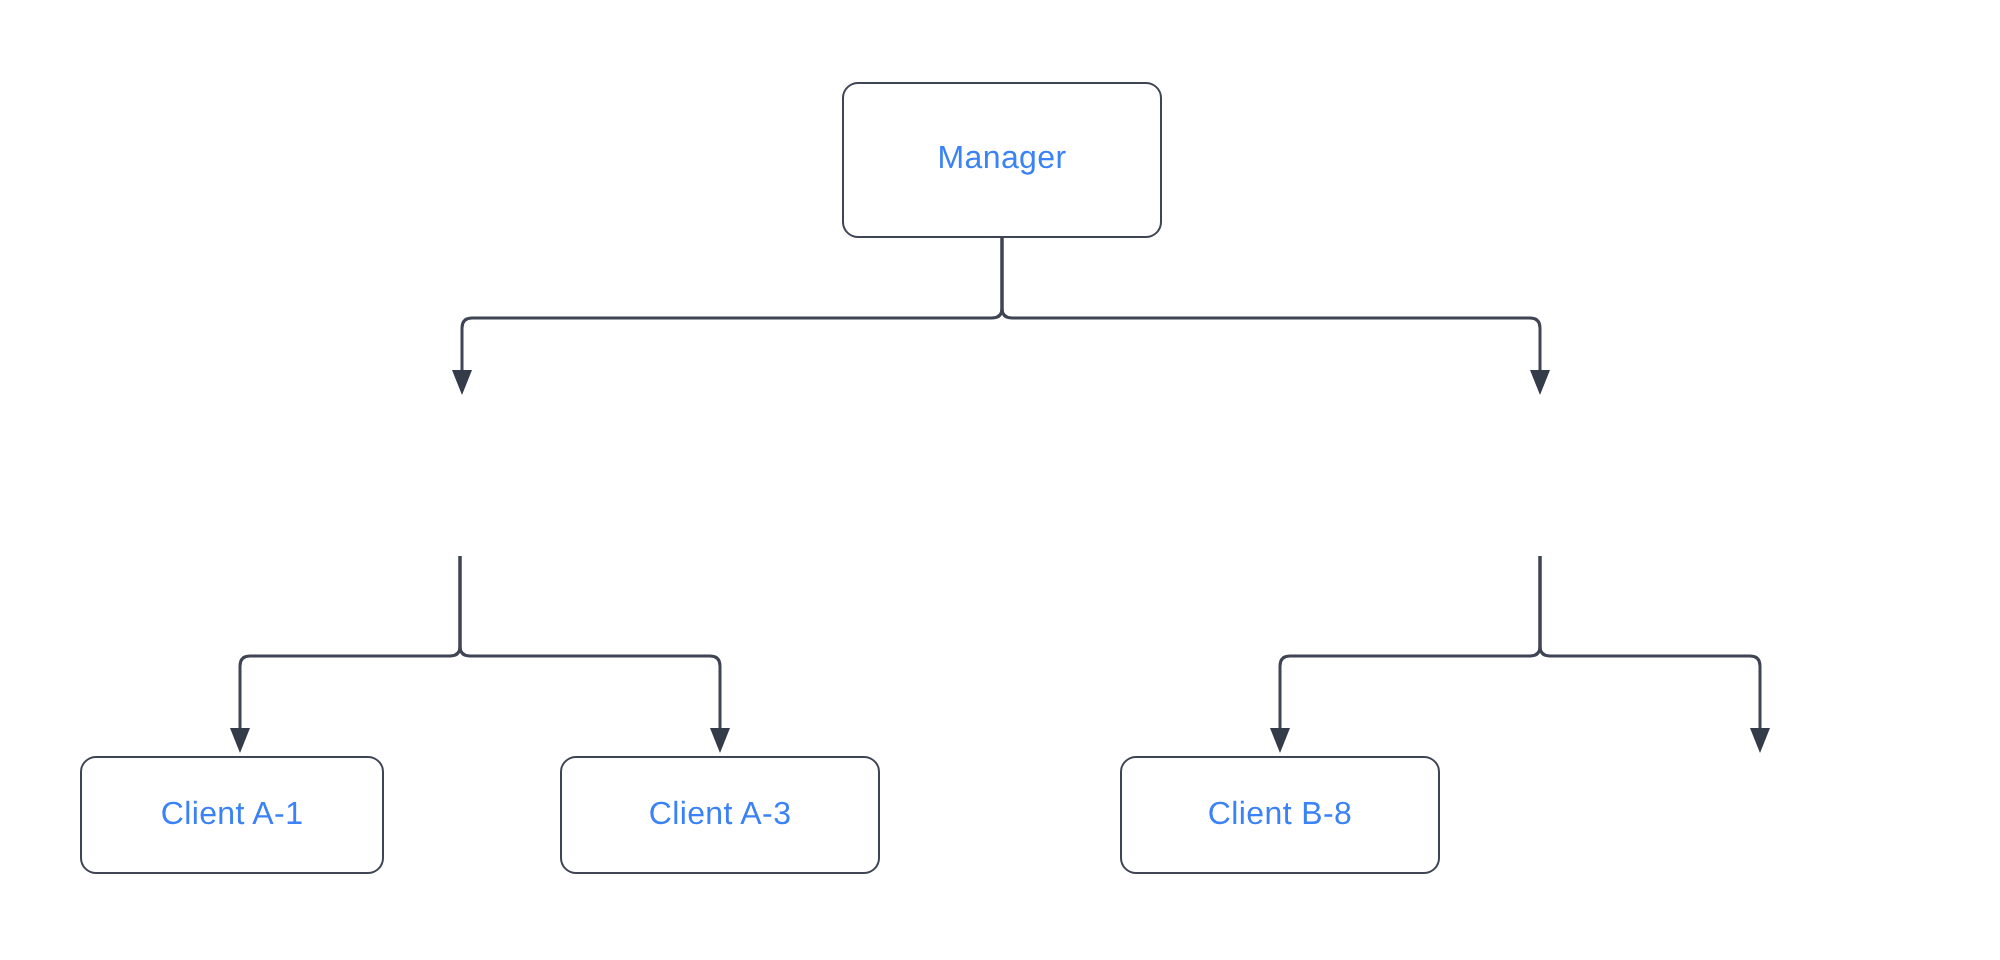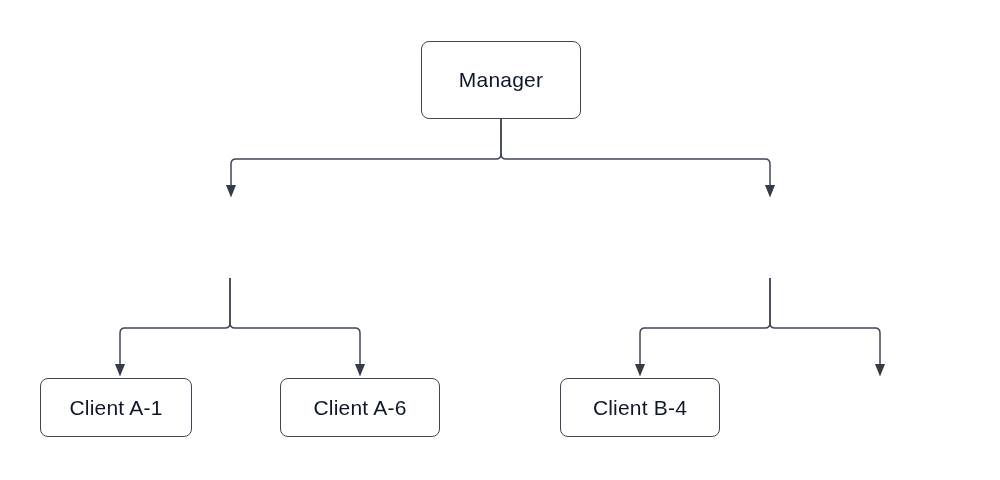--- a/index.html
+++ b/index.html
@@ -35,22 +35,22 @@
     position: absolute;
     box-sizing: border-box;
     background: #ffffff;
     border: 1.5px solid #3f4555;
     border-radius: 8px;
     display: flex;
     align-items: center;
     justify-content: center;
   }
   .node-label {
-    color: #0f172a;
-    font-size: 21px;
+    color: #3b82f6;
+    font-size: 16px;
     letter-spacing: 0.2px;
     white-space: nowrap;
   }
 </style>
 </head>
 <body>
 
 <div class="canvas">
 
   <svg class="edges-svg" viewBox="0 0 1000 480" aria-hidden="true">
@@ -79,21 +79,21 @@
     <span class="node-label">Manager</span>
   </div>
 
 
 
   <div class="node" style="left:40px; top:378px; width:152px; height:59px;">
     <span class="node-label">Client A-1</span>
   </div>
 
   <div class="node" style="left:280px; top:378px; width:160px; height:59px;">
-    <span class="node-label">Client A-6</span>
+    <span class="node-label">Client A-3</span>
   </div>
 
   <div class="node" style="left:560px; top:378px; width:160px; height:59px;">
-    <span class="node-label">Client B-4</span>
+    <span class="node-label">Client B-8</span>
   </div>
 
 
 </div>
 
 </body></html>

